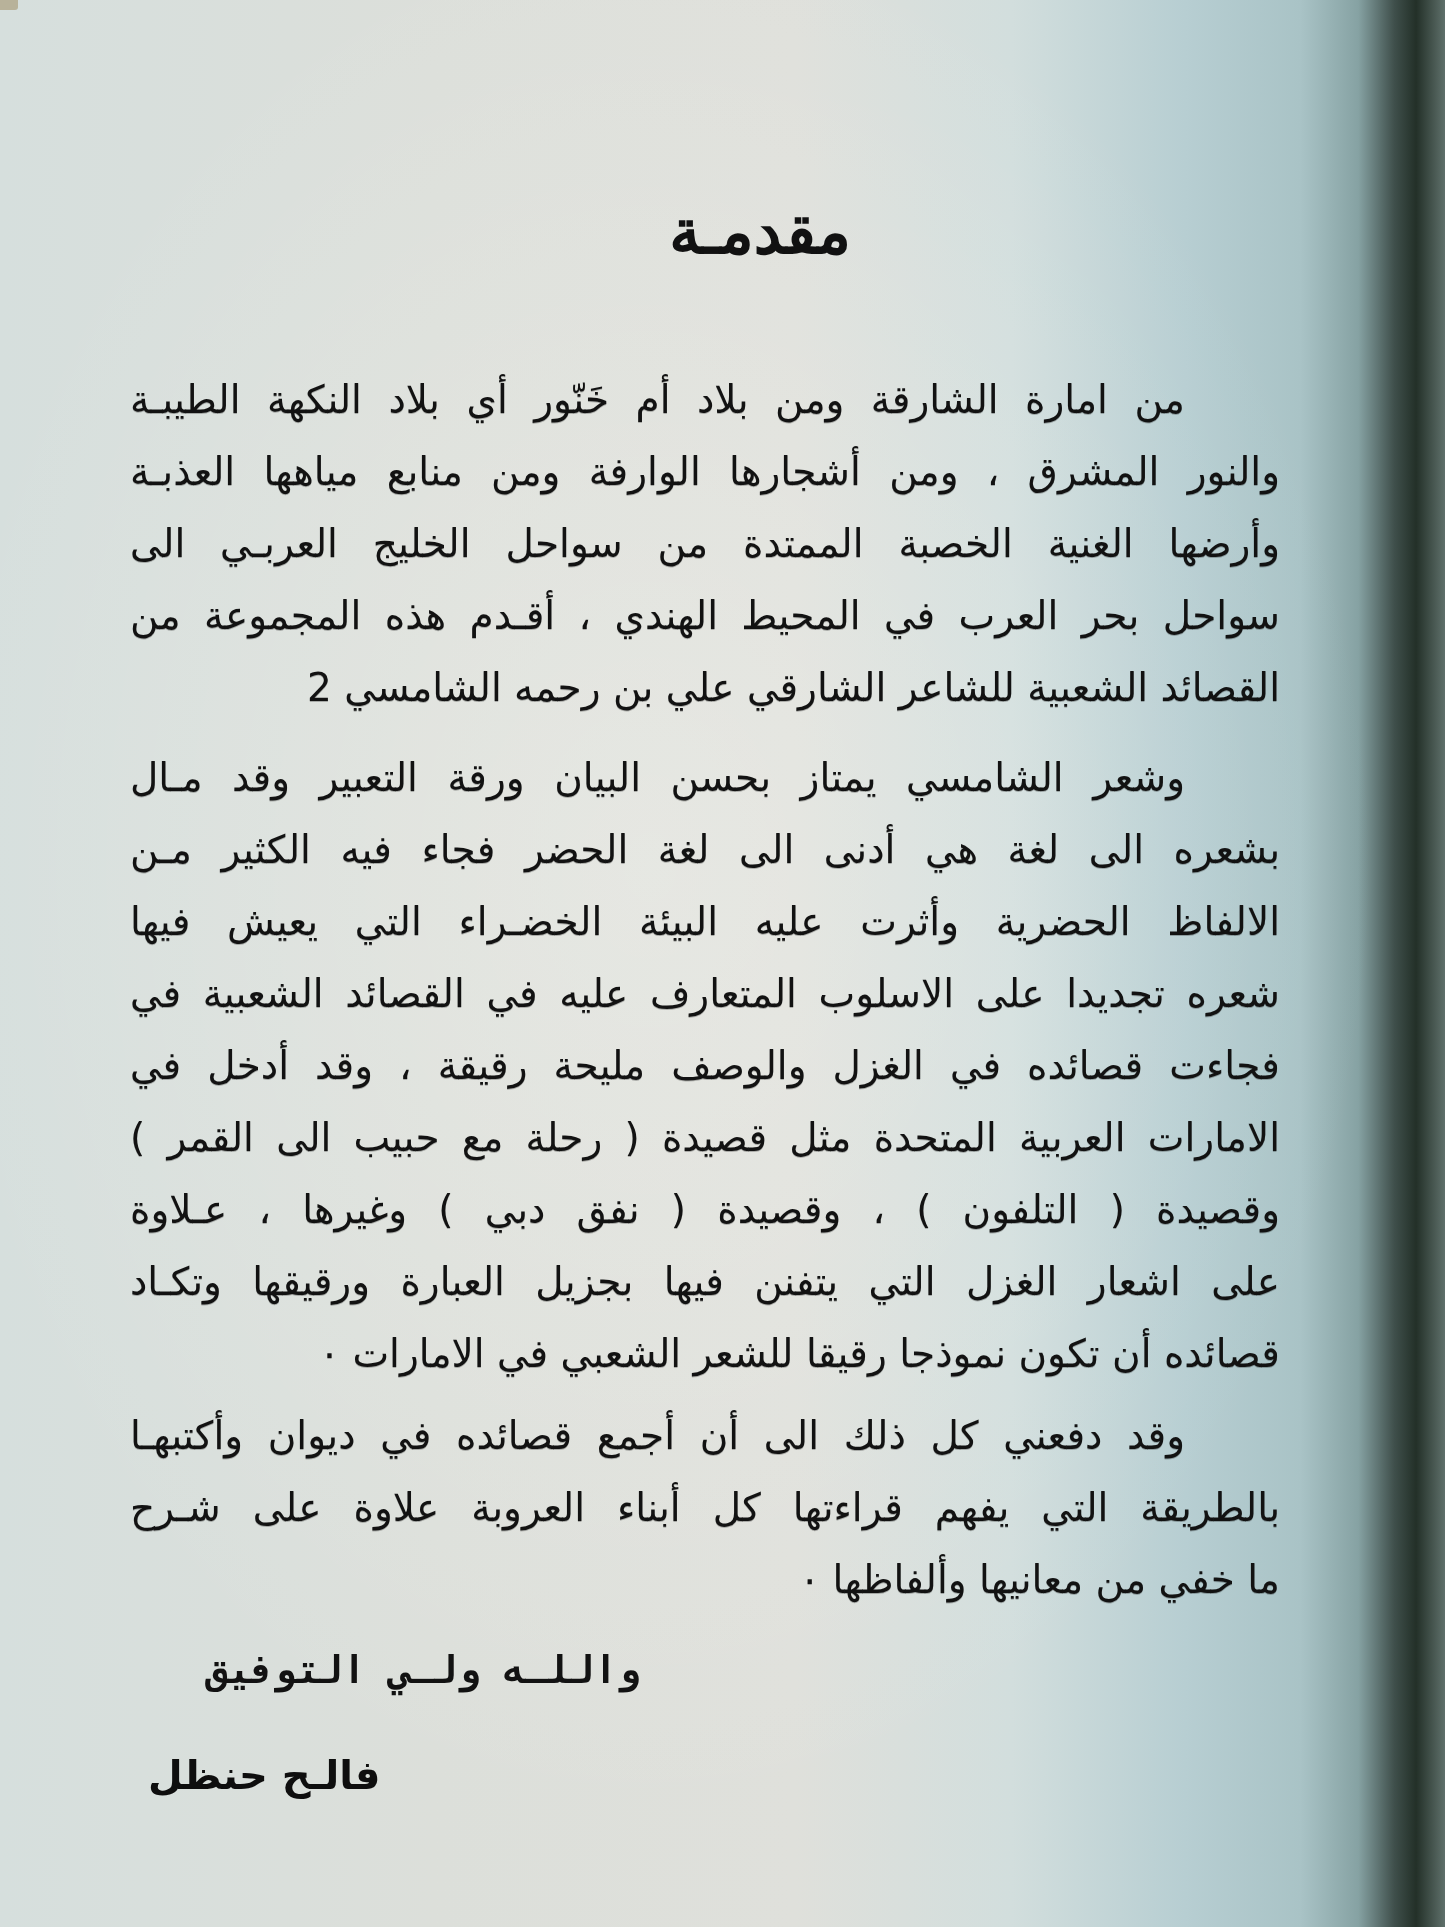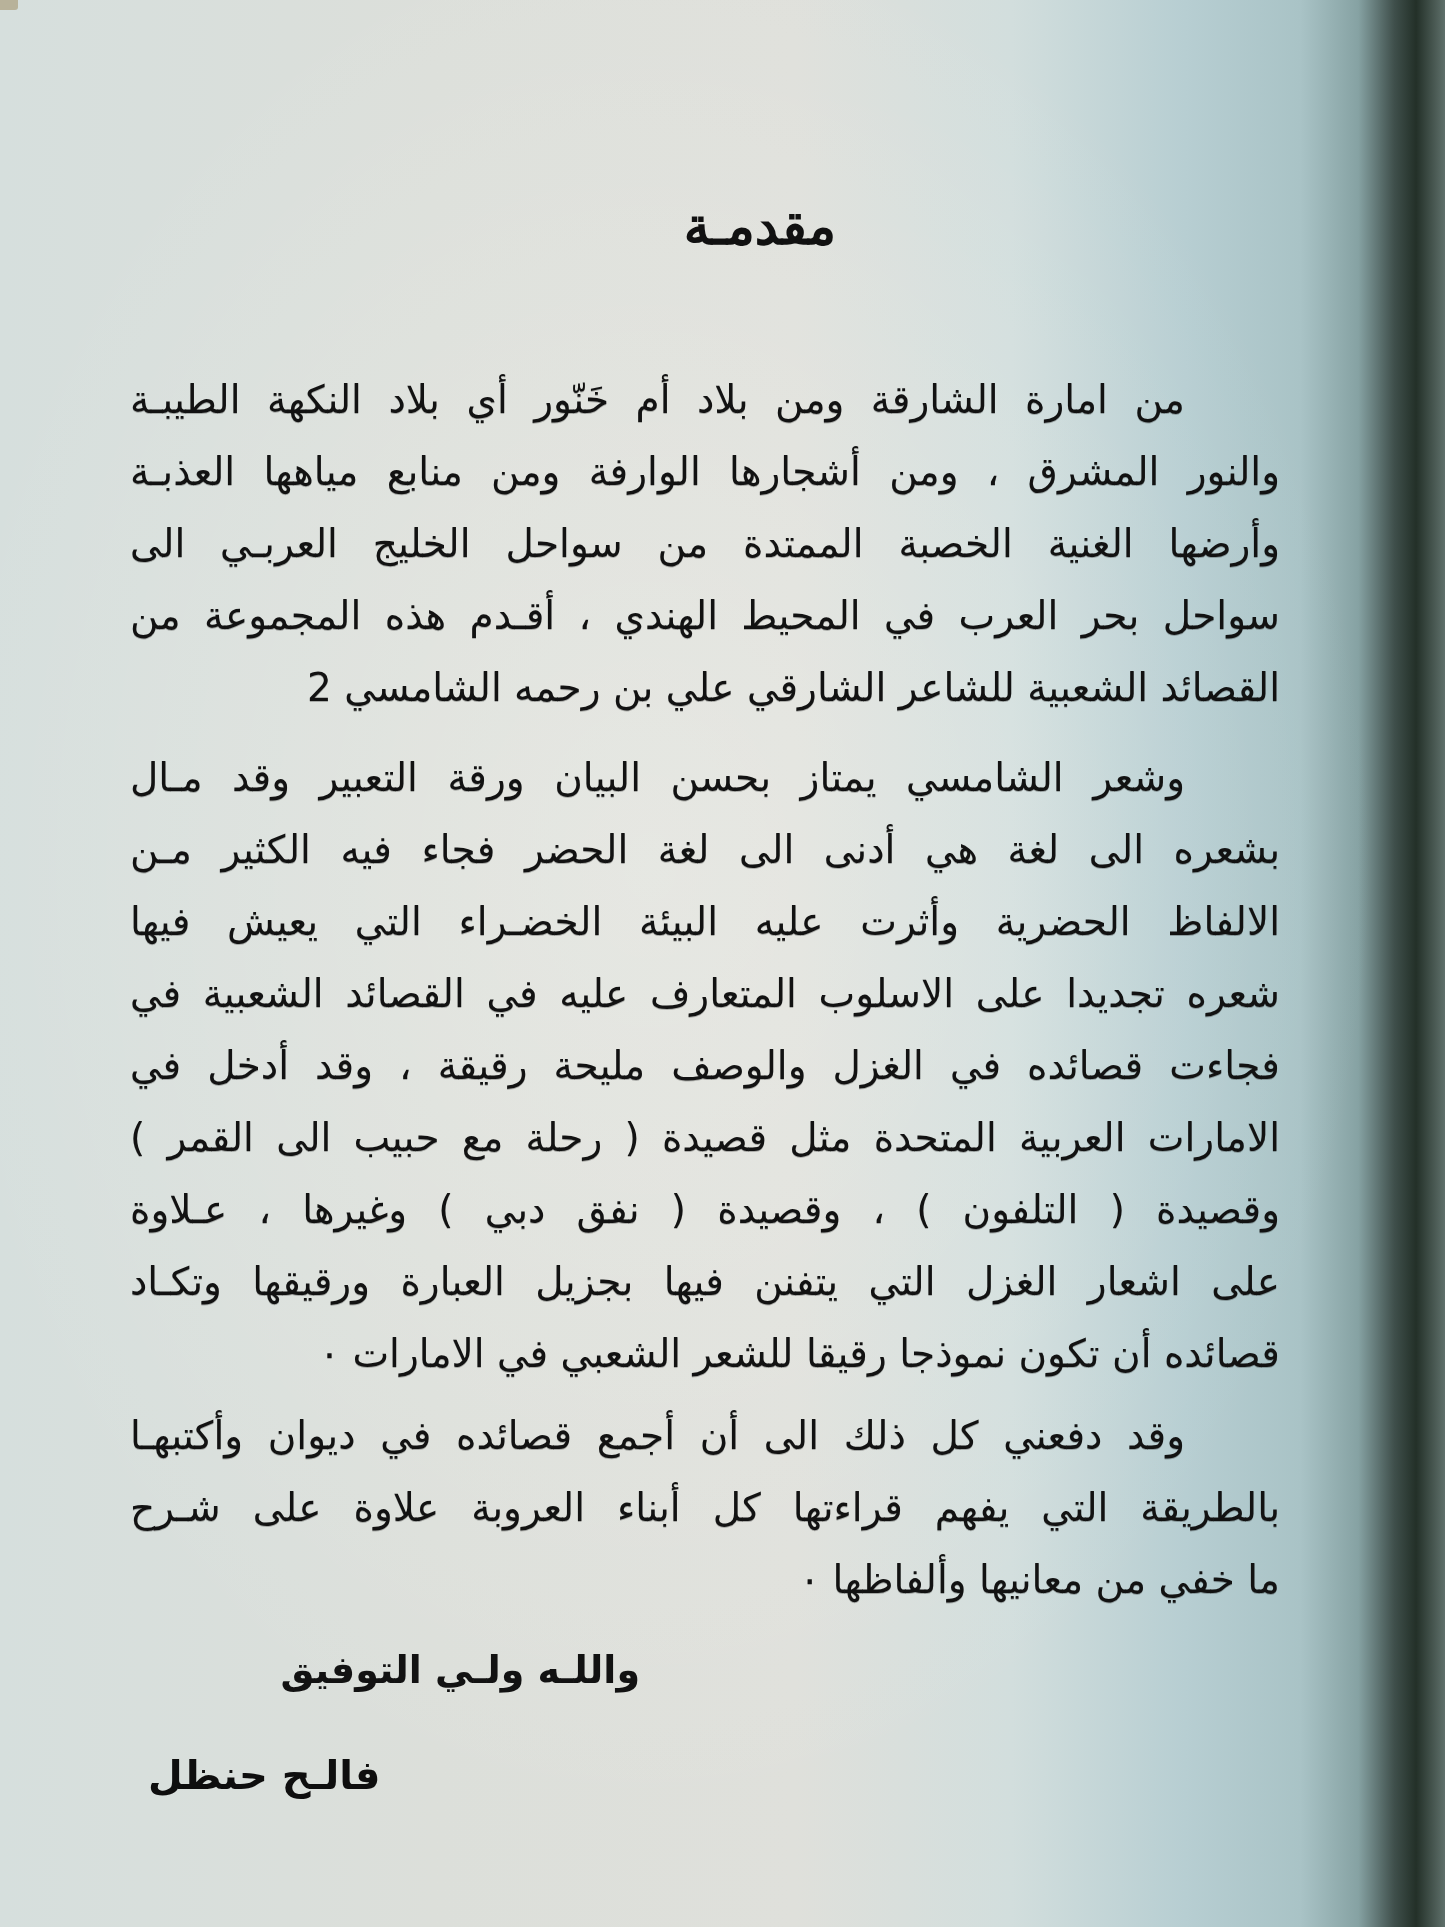--- a/index.html
+++ b/index.html
@@ -49,21 +49,21 @@
       direction: rtl;
     }
     .title {
       position: absolute;
       top: 195px;
       left: 0;
       right: 0;
       text-align: center;
       padding-left: 110px;
       font-family: "DejaVu Serif", serif;
-      font-size: 52px;
+      font-size: 62px;
       font-weight: bold;
       letter-spacing: 6px;
       color: #111;
     }
     .para {
       position: absolute;
       right: 0;
       left: 0;
     }
     .line {
@@ -84,20 +84,21 @@
     .p2 { top: 742px; }
     .p3 { top: 1400px; }
     .closing {
       position: absolute;
       top: 1648px;
       right: 640px;
       font-size: 38px;
       font-weight: bold;
       white-space: nowrap;
       color: #121212;
+      font-family: Liberation Mono, monospace;
     }
     .signature {
       position: absolute;
       top: 1752px;
       left: 18px;
       font-size: 40px;
       font-weight: bold;
       white-space: nowrap;
       color: #0e0e0e;
     }

